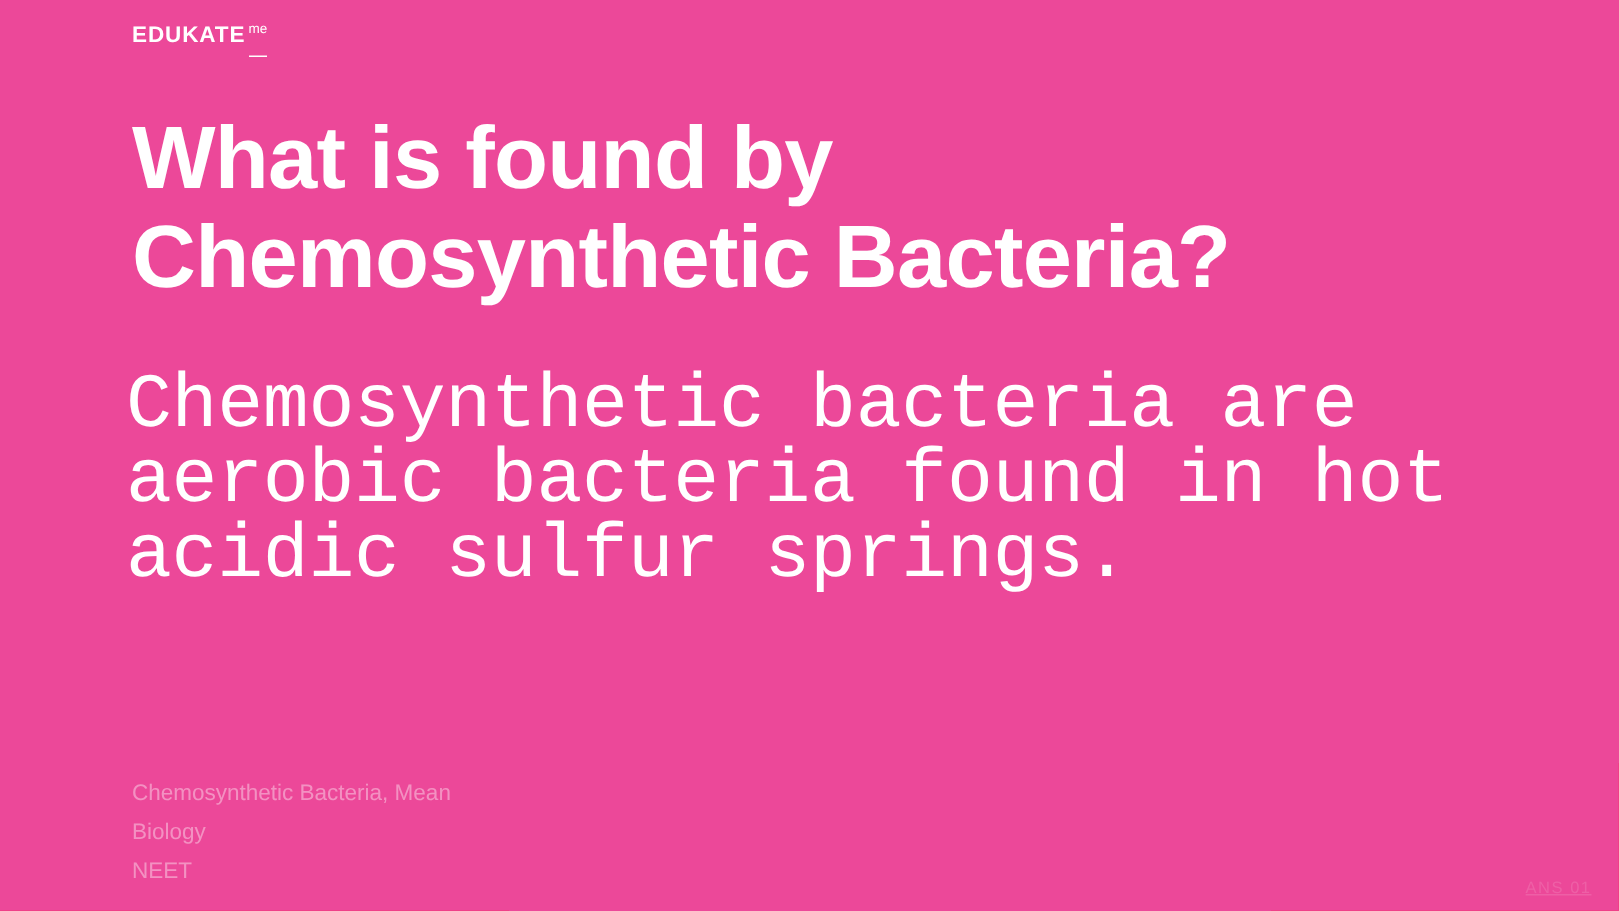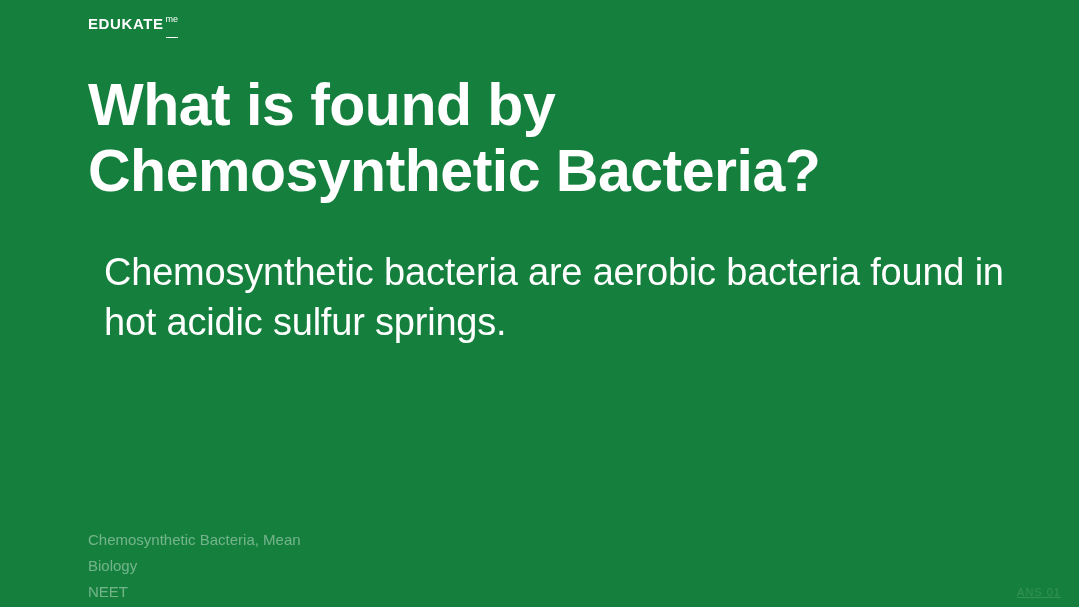--- a/index.html
+++ b/index.html
@@ -11,21 +11,21 @@
     height: 607px;
     overflow: hidden;
     font-family: "Liberation Sans", sans-serif;
     background: #fa2b55;
   }
 
   .slide {
     position: relative;
     width: 1079px;
     height: 607px;
-    background: #15803d;
+    background: #ec4899;
     overflow: hidden;
   }
 
   
   .logo {
     position: absolute;
     left: 88px;
     top: 16px;
     display: flex;
     align-items: flex-start;
@@ -63,37 +63,37 @@
     font-weight: bold;
     font-size: 59px;
     line-height: 66px;
     letter-spacing: -0.5px;
     color: #ffffff;
   }
 
   
   .body-text {
     position: absolute;
-    left: 104px;
+    left: 84px;
     top: 247px;
     width: 900px;
     margin: 0;
-    font-family: Liberation Sans, sans-serif;
+    font-family: Liberation Mono, monospace;
     font-weight: normal;
-    font-size: 38px;
+    font-size: 51px;
     line-height: 50px;
     letter-spacing: -0.2px;
     color: #ffffff;
   }
 
   
   .footer {
     position: absolute;
     left: 88px;
-    bottom: 2px;
+    bottom: 13px;
     width: 420px;
   }
   .footer-line {
     font-family: "Liberation Sans", sans-serif;
     font-size: 15px;
     line-height: 26px;
     color: rgba(255, 255, 255, 0.40);
     white-space: nowrap;
   }
 

